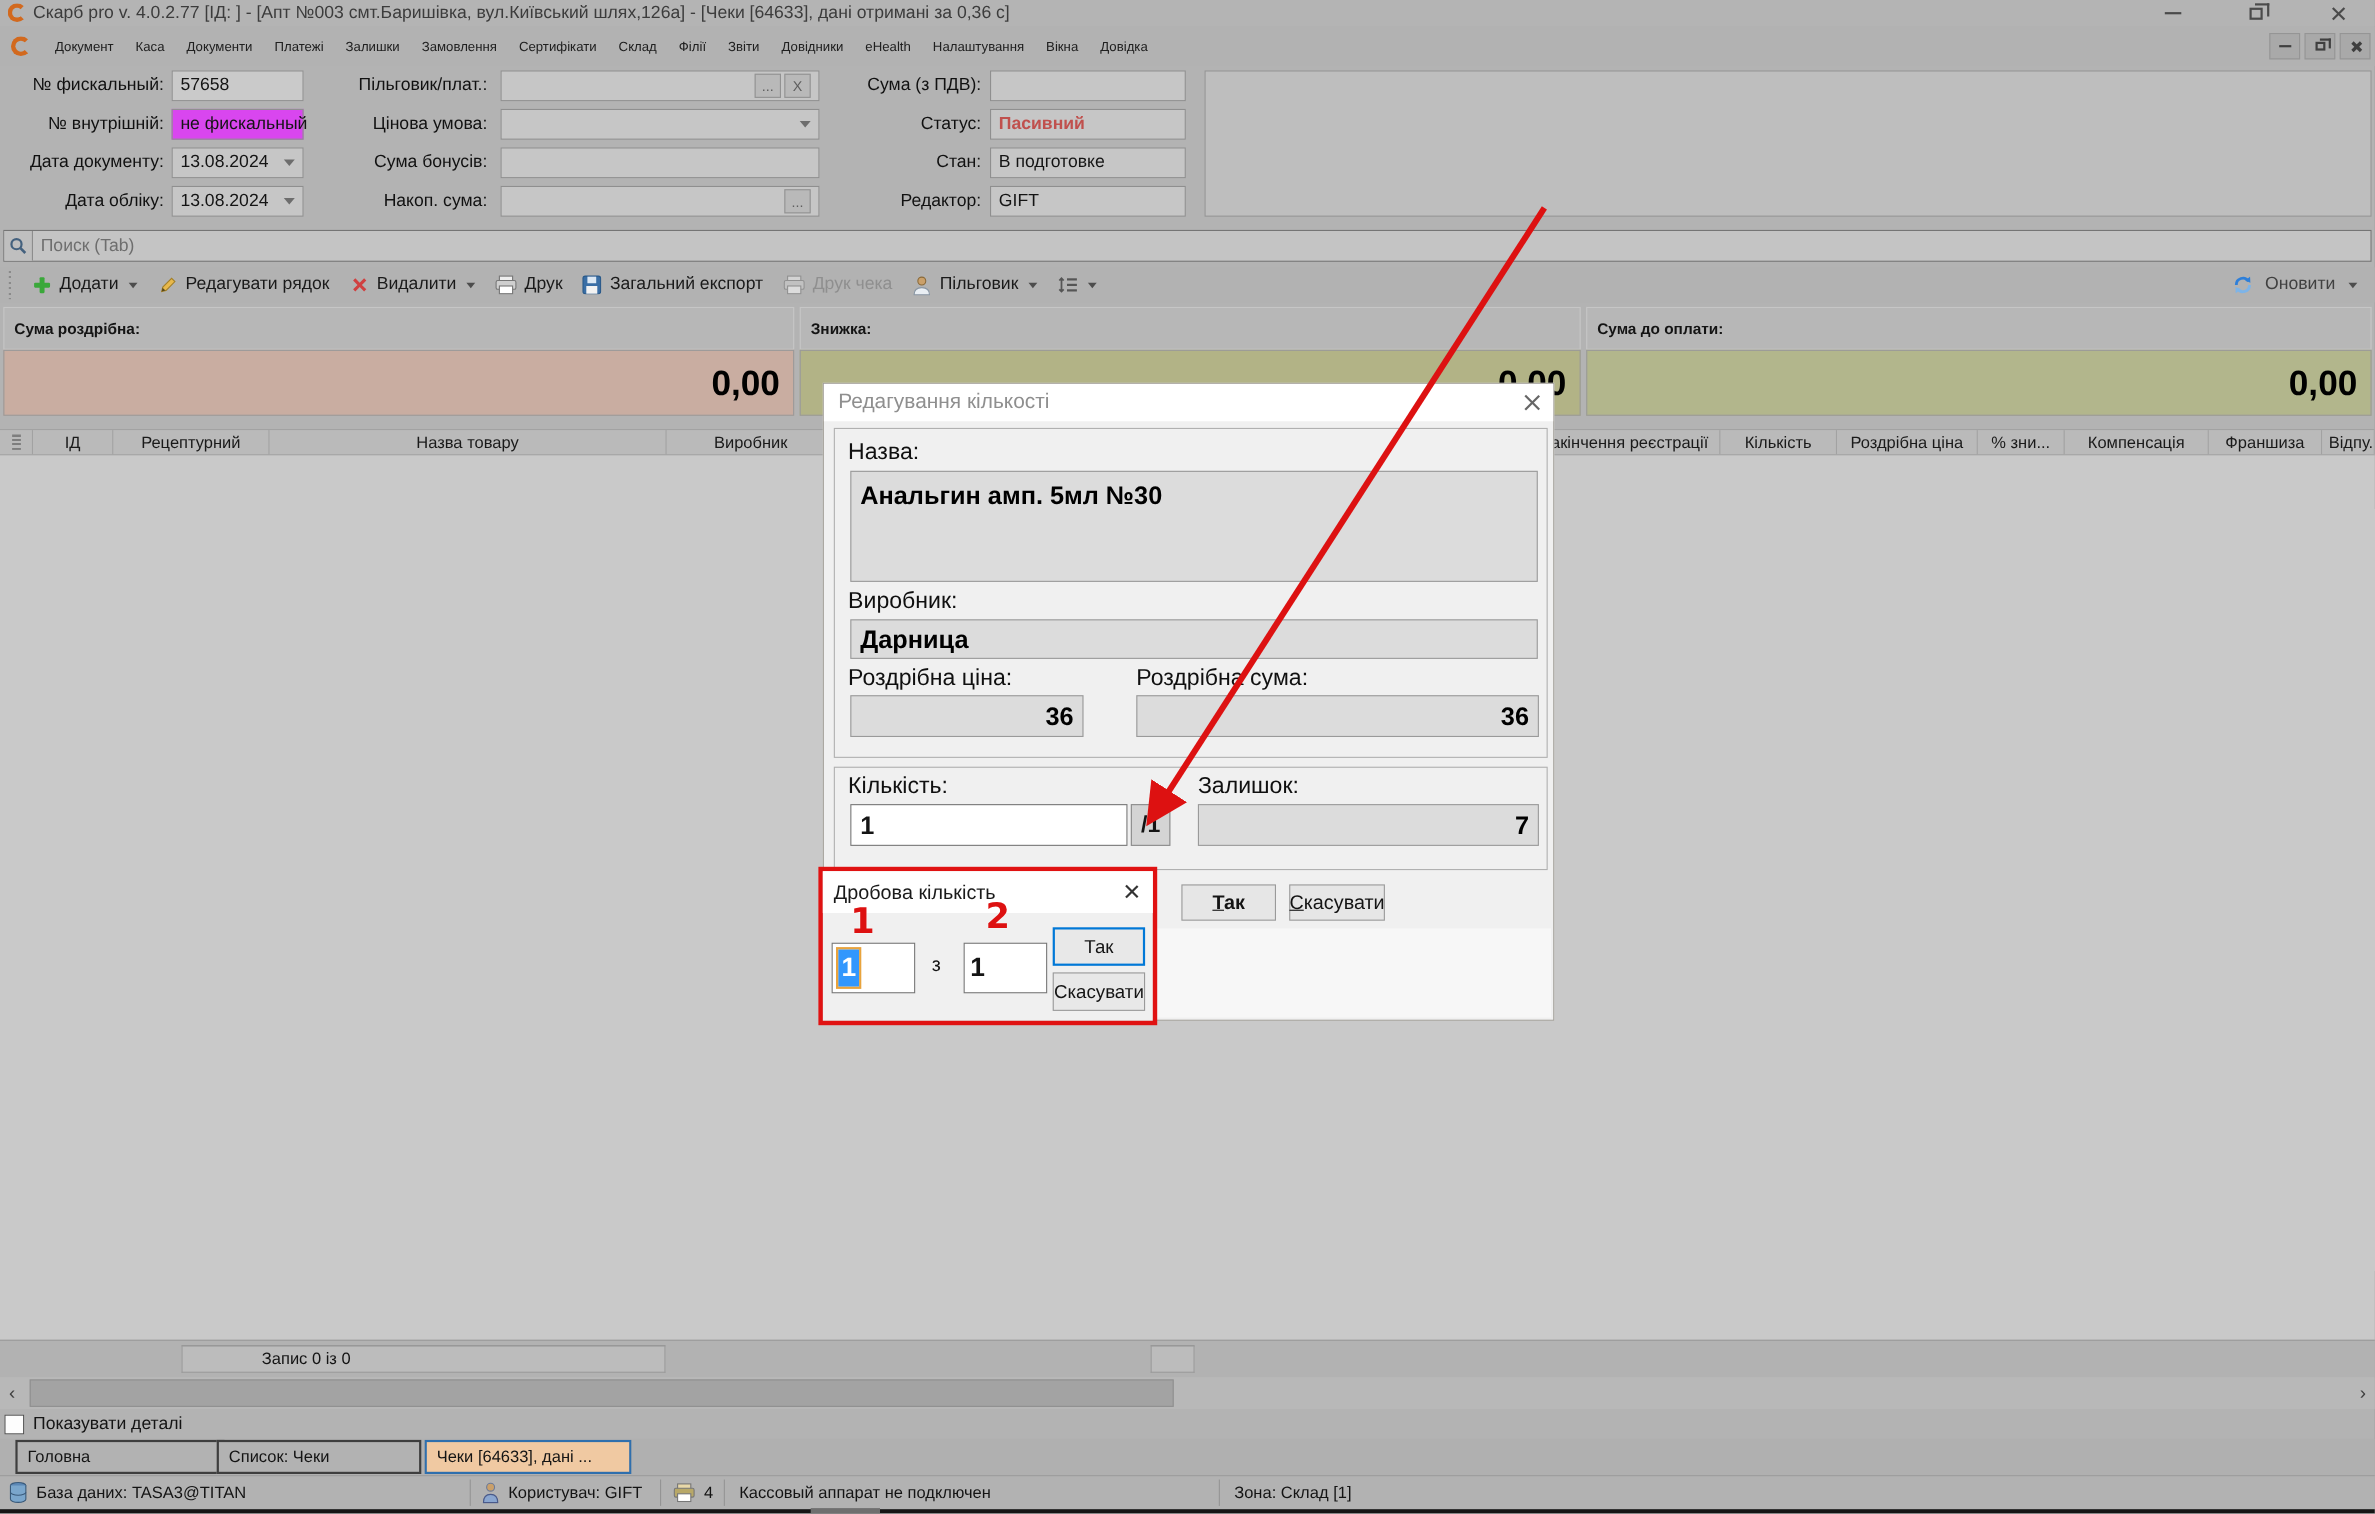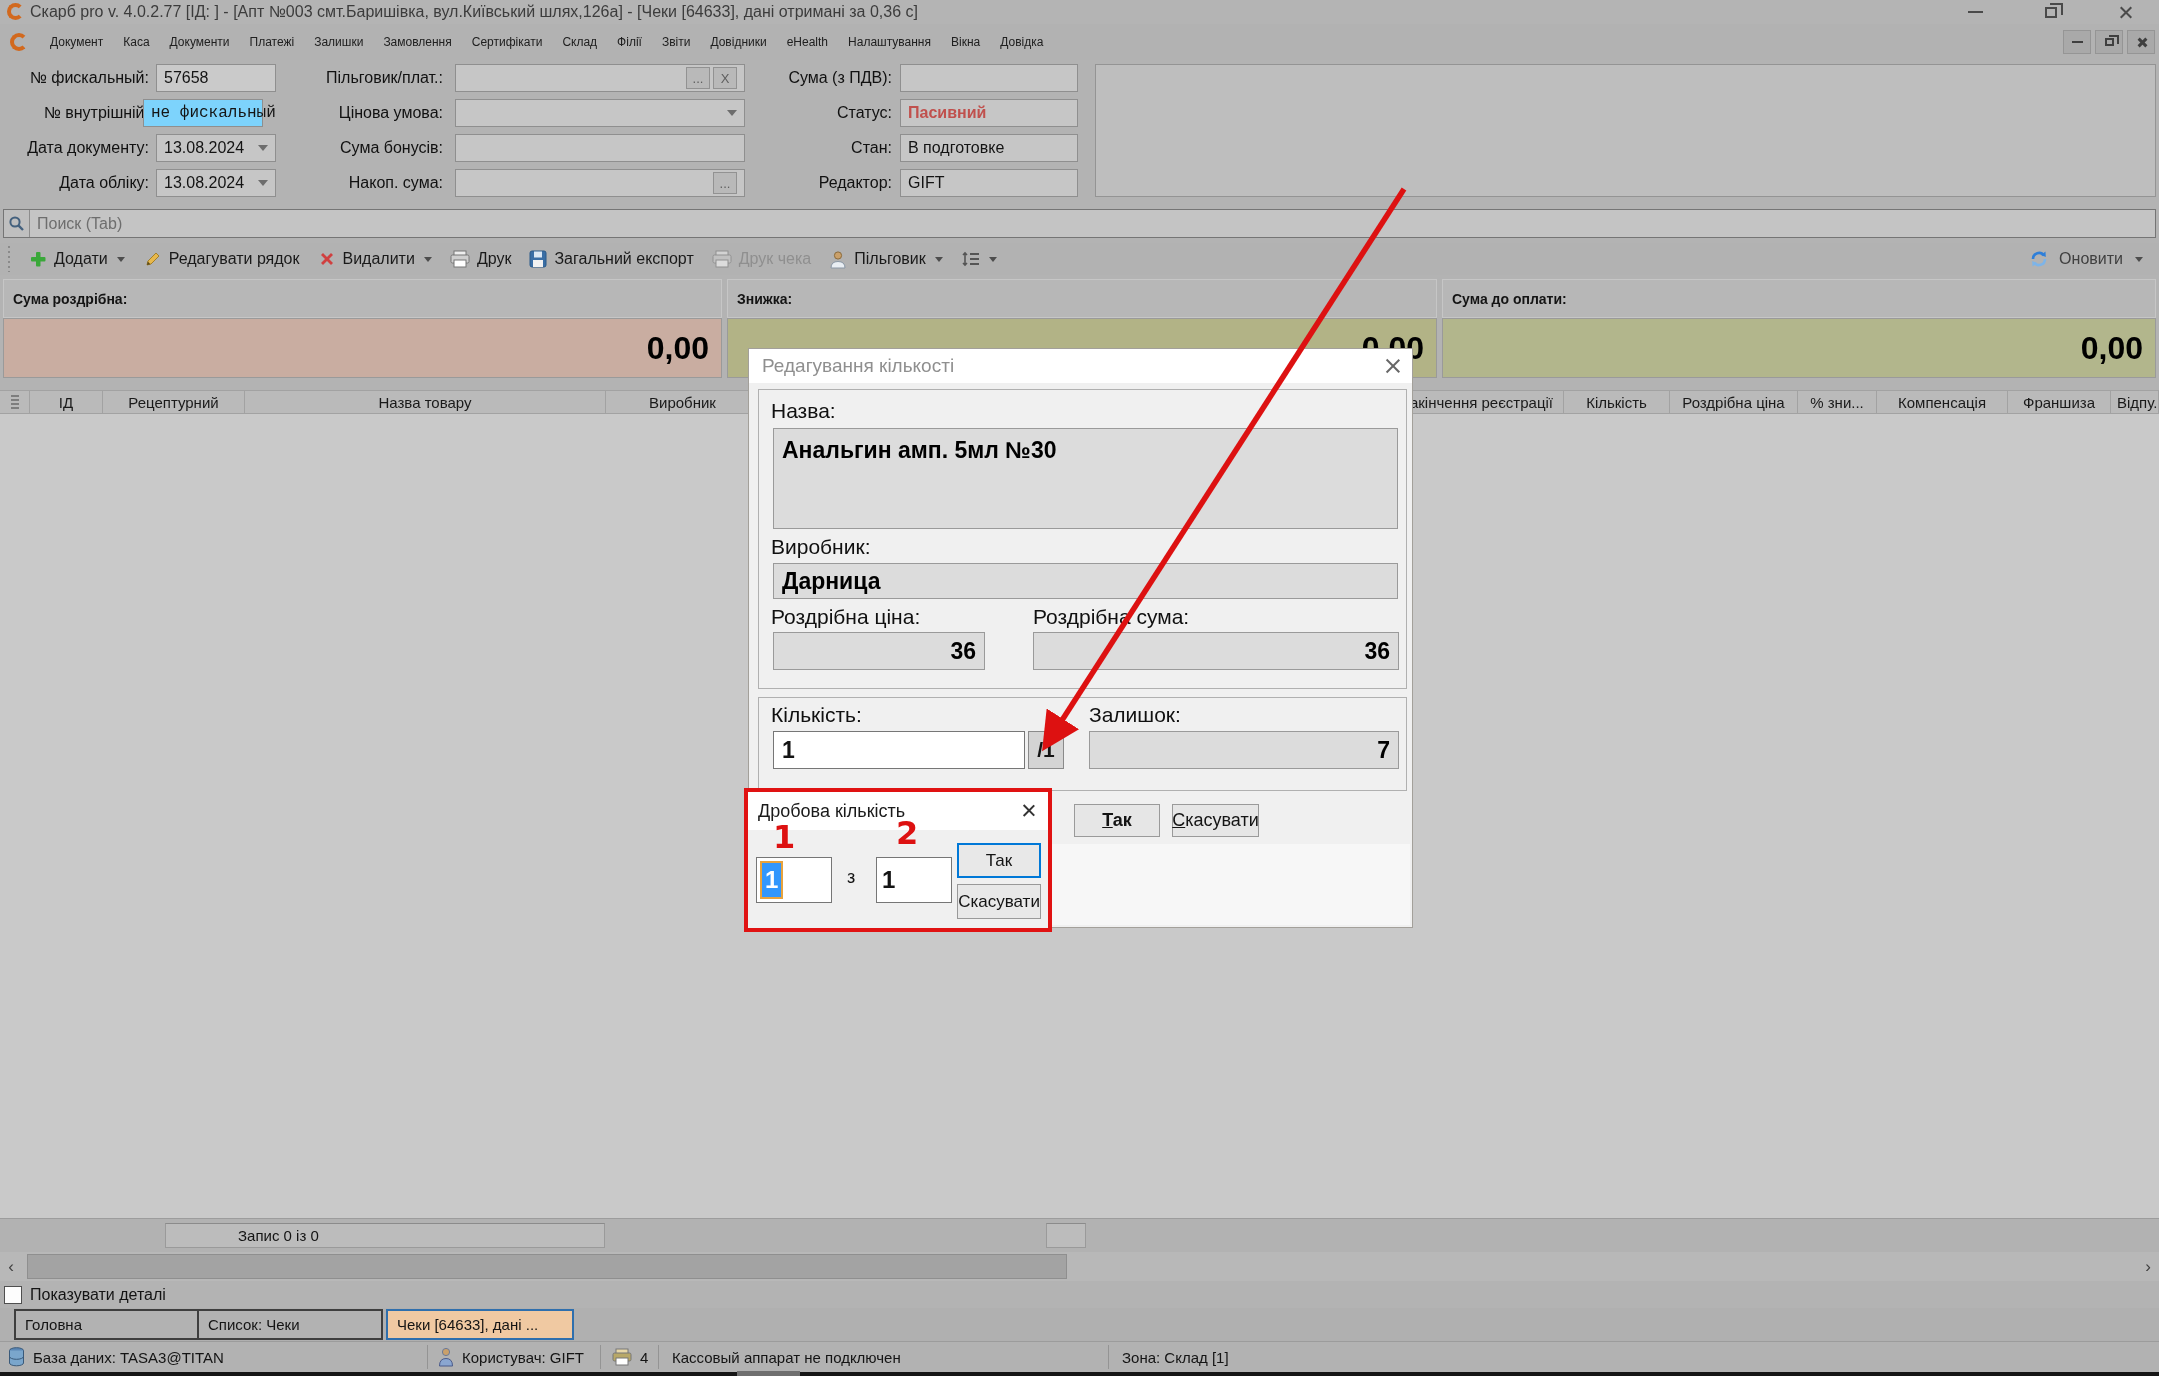--- a/index.html
+++ b/index.html
@@ -176,21 +176,21 @@
           <div class="glyph-x"></div>
         </div>
     </div>
   </div>
 
   <div class="abs flabel" style="left:0;top:64px;width:149px;">№ фискальный:</div>
   <div class="abs fld" style="left:156px;top:64px;width:120px;background:#cacaca;">
       <span>57658</span>
     </div>
   <div class="abs flabel" style="left:0;top:99px;width:149px;">№ внутрішній:</div>
-  <div class="abs fld" style="left:143px;top:99px;width:120px;background:#7dd3fc;font-family:Liberation Mono, monospace;">
+  <div class="abs fld" style="left:156px;top:99px;width:120px;background:#d946ef;">
       <span>не фискальный</span>
     </div>
   <div class="abs flabel" style="left:0;top:134px;width:149px;">Дата документу:</div>
   <div class="abs fld" style="left:156px;top:134px;width:120px;">
       <span>13.08.2024</span>
       <span class="caret"></span>
     </div>
   <div class="abs flabel" style="left:0;top:169px;width:149px;">Дата обліку:</div>
   <div class="abs fld" style="left:156px;top:169px;width:120px;">
       <span>13.08.2024</span>

